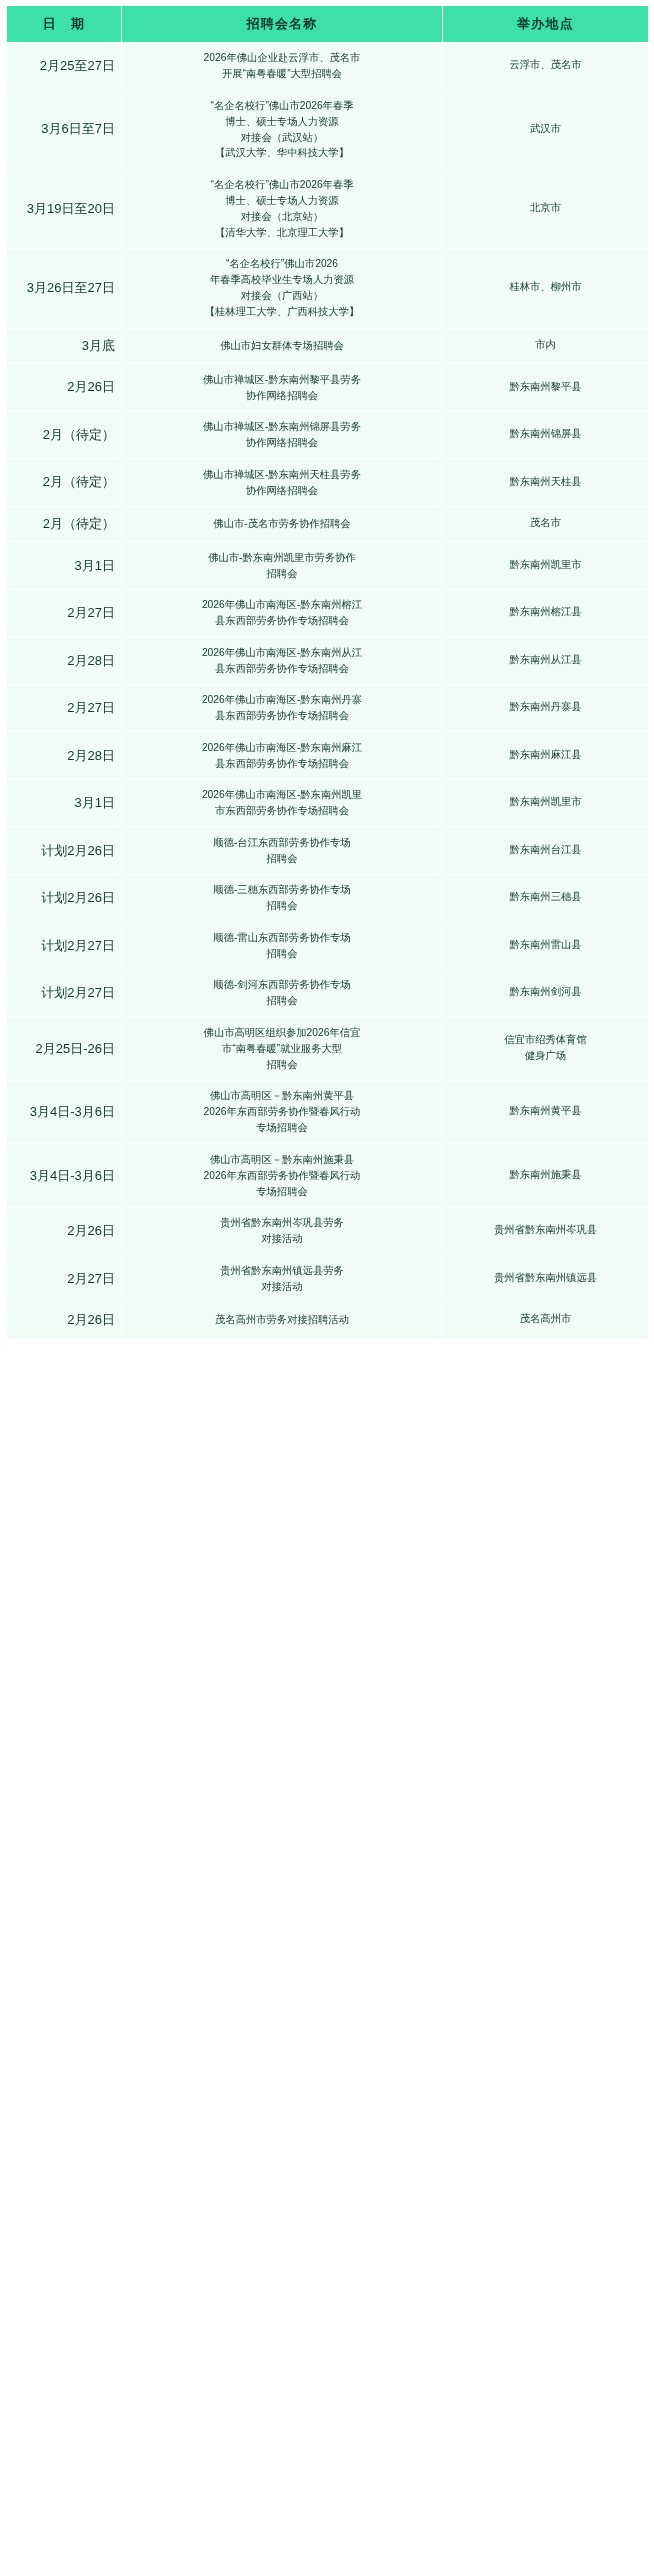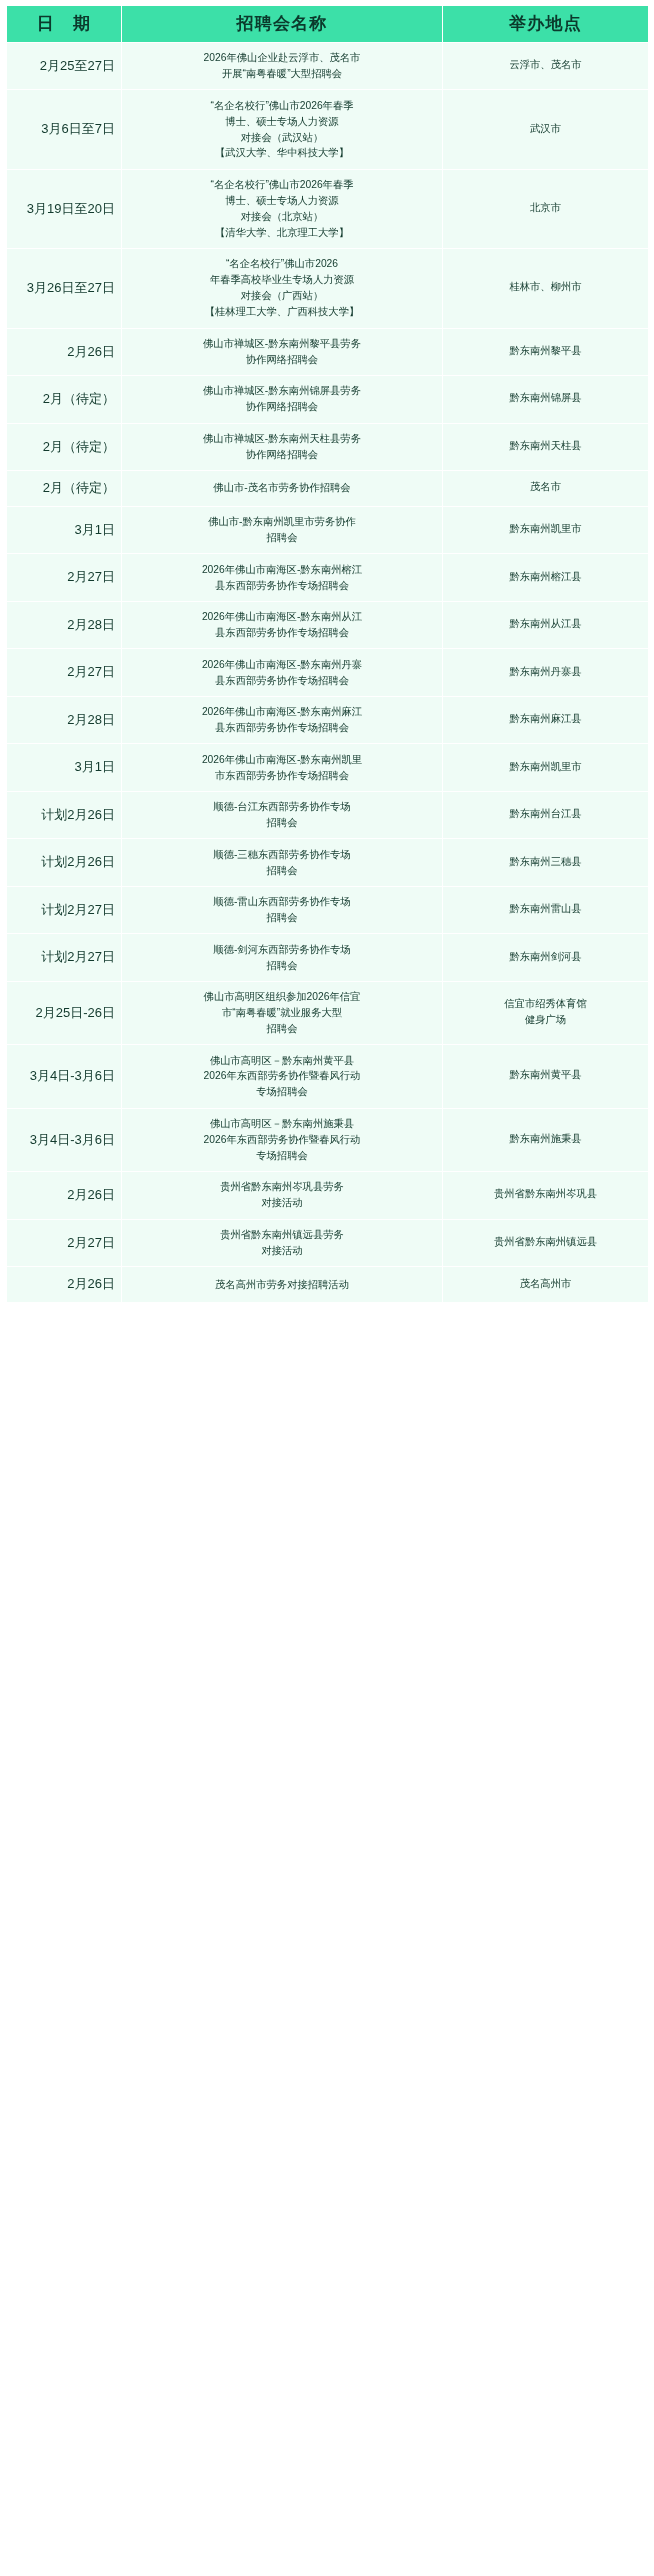--- a/index.html
+++ b/index.html
@@ -23,21 +23,21 @@
     table-layout: fixed;
     background: #effcf6;
   }
   table.schedule col.c-date { width: 115px; }
   table.schedule col.c-name { width: 321px; }
   table.schedule col.c-place { width: 206px; }
 
   table.schedule th {
     background: #3ce0a8;
     color: #0b3a2c;
-    font-size: 17px;
+    font-size: 13px;
     font-weight: bold;
     letter-spacing: 1.2px;
     height: 34px;
     border: 1.2px solid #ffffff;
     text-align: center;
     vertical-align: middle;
   }
   table.schedule td {
     border: 1.2px solid #ffffff;
     background: #effcf6;
@@ -132,20 +132,31 @@
             <span class="line">年春季高校毕业生专场人力资源</span>
             <span class="line">对接会（广西站）</span>
             <span class="line">【桂林理工大学、广西科技大学】</span>
           </td>
           <td class="place">
             <span class="line">桂林市、柳州市</span>
           </td>
         </tr>
         <tr>
           <td class="date">
+            <span class="line">3月底</span>
+          </td>
+          <td class="name">
+            <span class="line">佛山市妇女群体专场招聘会</span>
+          </td>
+          <td class="place">
+            <span class="line">市内</span>
+          </td>
+        </tr>
+        <tr>
+          <td class="date">
             <span class="line">2月26日</span>
           </td>
           <td class="name">
             <span class="line">佛山市禅城区-黔东南州黎平县劳务</span>
             <span class="line">协作网络招聘会</span>
           </td>
           <td class="place">
             <span class="line">黔东南州黎平县</span>
           </td>
         </tr>

